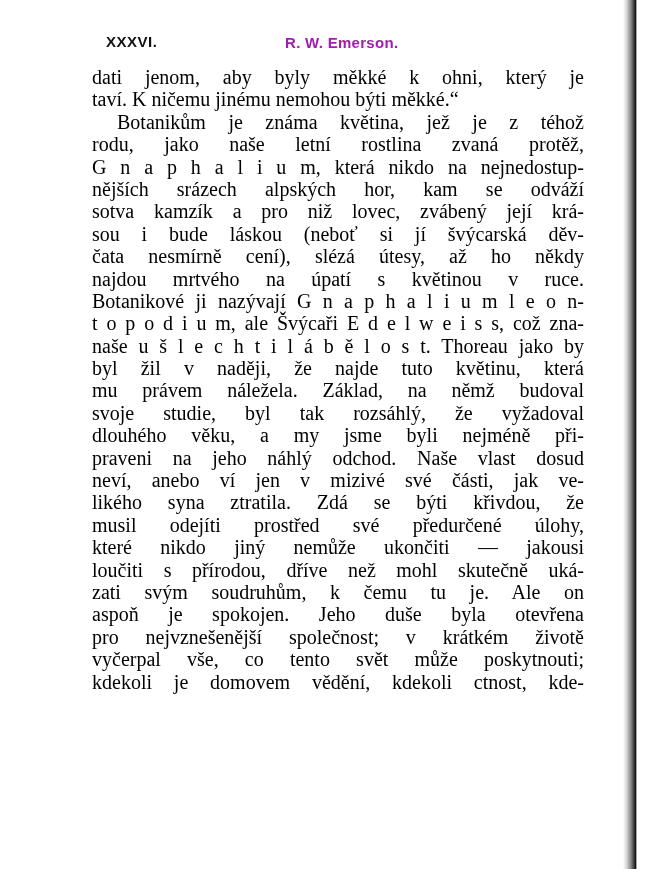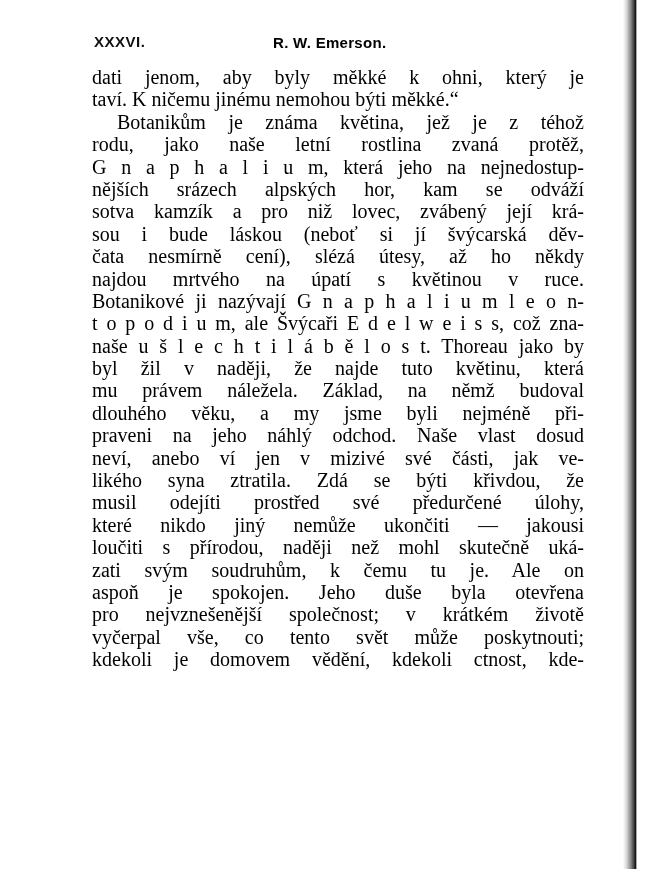--- a/index.html
+++ b/index.html
@@ -25,42 +25,42 @@
     position: absolute;
     left: 623px;
     top: 0;
     width: 14px;
     height: 869px;
     background: linear-gradient(to right, #ffffff 0%, #d8d8d8 25%, #8c8c8c 55%, #3a3a3a 80%, #111 90%, #ffffff 100%);
   }
   .running-head {
     position: absolute;
     top: 33px;
-    left: 94px;
+    left: 106px;
     width: 500px;
     height: 24px;
   }
   .page-number {
     position: absolute;
     left: 0;
     top: 0;
     font-family: "Liberation Sans", "DejaVu Sans", sans-serif;
     font-size: 15px;
     font-weight: bold;
     letter-spacing: 0.5px;
     color: #111;
   }
   .running-title {
     position: absolute;
     left: 179px;
     top: 1px;
     font-family: "Liberation Sans", "DejaVu Sans", sans-serif;
     font-size: 15px;
     font-weight: bold;
-    color: #000000;
+    color: #a21caf;
     letter-spacing: 0.3px;
   }
   .body-text {
     position: absolute;
     left: 92px;
     top: 66px;
     width: 492px;
   }
   .line {
     display: block;
@@ -87,38 +87,39 @@
   <div class="running-head">
     <span class="page-number">XXXVI.</span>
     <span class="running-title">R. W. Emerson.</span>
   </div>
 
   <div class="body-text">
     <span class="line">dati jenom, aby byly měkké k ohni, který je</span>
     <span class="line last">taví. K ničemu jinému nemohou býti měkké.“</span>
     <span class="line indent">Botanikům je známa květina, jež je z téhož</span>
     <span class="line">rodu, jako naše letní rostlina zvaná protěž,</span>
-    <span class="line">G n a p h a l i u m, která jeho na nejnedostup-</span>
+    <span class="line">G n a p h a l i u m, která nikdo na nejnedostup-</span>
     <span class="line">nějších srázech alpských hor, kam se odváží</span>
     <span class="line">sotva kamzík a pro niž lovec, zvábený její krá-</span>
     <span class="line">sou i bude láskou (neboť si jí švýcarská děv-</span>
     <span class="line">čata nesmírně cení), slézá útesy, až ho někdy</span>
     <span class="line">najdou mrtvého na úpatí s květinou v ruce.</span>
     <span class="line">Botanikové ji nazývají G n a p h a l i u m  l e o n-</span>
     <span class="line">t o p o d i u m, ale Švýcaři E d e l w e i s s, což zna-</span>
     <span class="line">naše  u š l e c h t i l á  b ě l o s t. Thoreau jako by</span>
     <span class="line">byl žil v naději, že najde tuto květinu, která</span>
     <span class="line">mu právem náležela. Základ, na němž budoval</span>
+    <span class="line">svoje studie, byl tak rozsáhlý, že vyžadoval</span>
     <span class="line">dlouhého věku, a my jsme byli nejméně při-</span>
     <span class="line">praveni na jeho náhlý odchod. Naše vlast dosud</span>
     <span class="line">neví, anebo ví jen v mizivé své části, jak ve-</span>
     <span class="line">likého syna ztratila. Zdá se býti křivdou, že</span>
     <span class="line">musil odejíti prostřed své předurčené úlohy,</span>
     <span class="line">které nikdo jiný nemůže ukončiti — jakousi</span>
-    <span class="line">loučiti s přírodou, naději než mohl skutečně uká-</span>
+    <span class="line">loučiti s přírodou, dříve než mohl skutečně uká-</span>
     <span class="line">zati svým soudruhům, k čemu tu je. Ale on</span>
     <span class="line">aspoň je spokojen. Jeho duše byla otevřena</span>
     <span class="line">pro nejvznešenější společnost; v krátkém životě</span>
     <span class="line">vyčerpal vše, co tento svět může poskytnouti;</span>
     <span class="line">kdekoli je domovem vědění, kdekoli ctnost, kde-</span>
   </div>
 
   <div class="spine"></div>
 </div>
 

